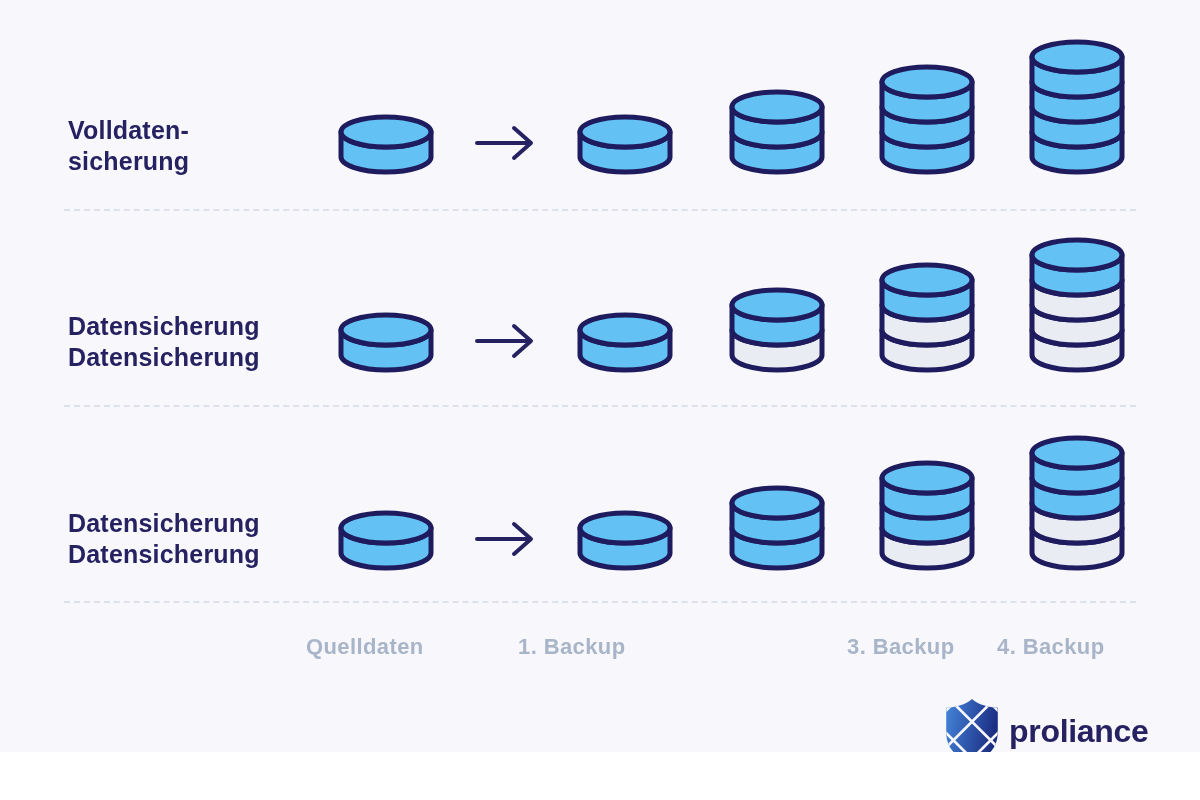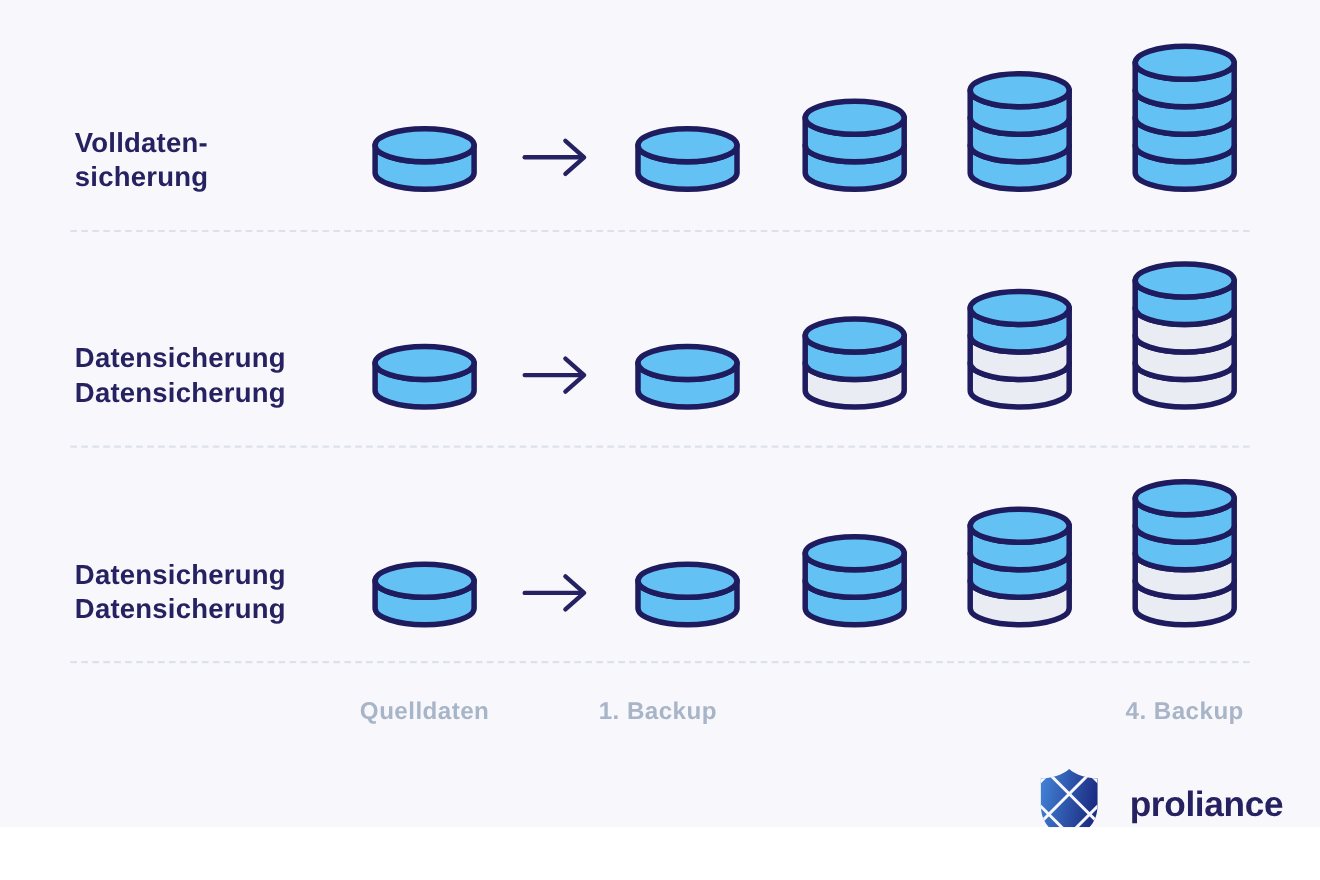--- a/index.html
+++ b/index.html
@@ -16,25 +16,25 @@
     position:absolute;left:68px;color:var(--navy);
     font-size:25px;font-weight:700;line-height:31px;letter-spacing:.2px;
   }
   .dashed{
     position:absolute;left:64px;width:1072px;height:0;
     border-top:2px dashed var(--dash);
   }
   .arrow{position:absolute;color:var(--navy);}
   .cyl{position:absolute;}
   .col-label{
-    position:absolute;top:634px;width:160px;text-align:center;
+    position:absolute;top:634px;width:160px;
     color:var(--col-label);font-size:22px;font-weight:700;letter-spacing:.4px;
   }
   .logo{
-    position:absolute;left:944px;top:698px;display:flex;align-items:center;gap:27px;
+    position:absolute;left:944px;top:698px;display:flex;align-items:center;gap:9px;
   }
   .logo-text{
     color:var(--navy);font-size:32px;font-weight:700;letter-spacing:-.3px;
   }
 </style>
 </head>
 <body>
 
 <div class="canvas">
 
@@ -144,20 +144,21 @@
           <path d="M 4 94 A 45 15 0 0 0 94 94 L 94 119 A 45 15 0 0 1 4 119 Z" fill="#E9EDF3" stroke="#1E1B5E" stroke-width="5" stroke-linejoin="round"></path>
           <path d="M 4 69 A 45 15 0 0 0 94 69 L 94 94 A 45 15 0 0 1 4 94 Z" fill="#E9EDF3" stroke="#1E1B5E" stroke-width="5" stroke-linejoin="round"></path>
           <path d="M 4 44 A 45 15 0 0 0 94 44 L 94 69 A 45 15 0 0 1 4 69 Z" fill="#63C2F3" stroke="#1E1B5E" stroke-width="5" stroke-linejoin="round"></path>
           <path d="M 4 19 A 45 15 0 0 0 94 19 L 94 44 A 45 15 0 0 1 4 44 Z" fill="#63C2F3" stroke="#1E1B5E" stroke-width="5" stroke-linejoin="round"></path>
           <ellipse cx="49" cy="19" rx="45" ry="15" fill="#63C2F3" stroke="#1E1B5E" stroke-width="5"></ellipse>
         </svg></div>
     </div>
 
   <div class="col-label" style="left:306px">Quelldaten</div>
   <div class="col-label" style="left:518px">1. Backup</div>
+  <div class="col-label" style="left:847px">3. Backup</div>
   <div class="col-label" style="left:997px">4. Backup</div>
 
   <div class="logo">
     <svg width="56" height="66" viewBox="0 0 54 64">
       <defs>
         <linearGradient id="sg" x1="0" y1="0" x2="1" y2="0.25">
           <stop id="sg1" offset="0" stop-color="#4486DA"></stop>
           <stop id="sg2" offset="1" stop-color="#1C2E84"></stop>
         </linearGradient>
         <clipPath id="shieldClip">

